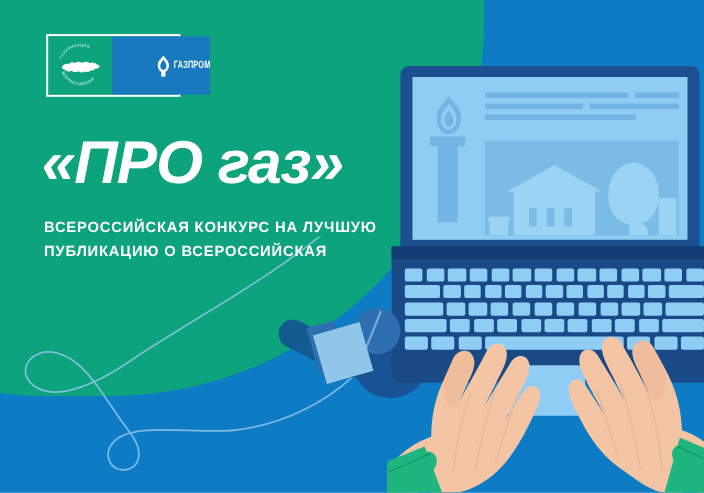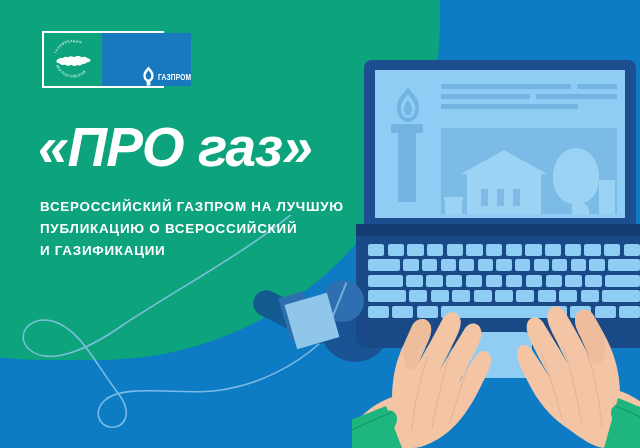--- a/index.html
+++ b/index.html
@@ -37,21 +37,21 @@
     display:flex;
     border:2px solid #ffffff;
     box-sizing:border-box;
   }
   .logo-left{
     flex:0 0 58px;background:#0ca37d;
     position:relative;display:flex;align-items:center;justify-content:center;
   }
   .logo-right{
     flex:1;background:#1879bf;position:relative;
-    display:flex;align-items:flex-end;justify-content:center;padding-left:39px;
+    display:flex;align-items:center;justify-content:center;padding-left:39px;
   }
   .map-ring{
     position:relative;width:48px;height:48px;
   }
   .map-ring svg{position:absolute;left:0;top:0;}
   .gz{display:flex;align-items:center;gap:2px;}
   .gz-flame{position:relative;width:15px;height:20px;}
   .gz-word{
     color:#ffffff;font-size:6.6px;font-weight:bold;letter-spacing:.2px;
     font-family:"Liberation Sans",sans-serif;
@@ -220,23 +220,22 @@
           </svg>
         </div>
         <span class="gz-word">ГАЗПРОМ</span>
       </div>
     </div>
   </div>
 
   <div class="headline">«ПРО газ»</div>
 
   <div class="subtitle">
-    <div>ВСЕРОССИЙСКИЙ ГАЗПРОМ НА ЛУЧШУЮ</div>
-    <div>ПУБЛИКАЦИЮ О ВСЕРОССИЙСКИЙ</div>
-    <div>И ГАЗИФИКАЦИИ</div>
+    <div>ВСЕРОССИЙСКАЯ КОНКУРС НА ЛУЧШУЮ</div>
+    <div>ПУБЛИКАЦИЮ О ВСЕРОССИЙСКАЯ</div>
   </div>
 
   <div class="laptop">
     <div class="lid"></div>
     <div class="screen">
       <div class="torch">
         <div class="torch-post"></div>
         <div class="torch-cap"></div>
         <div class="torch-flame">
           <svg width="26" height="40" viewBox="0 0 26 40">

